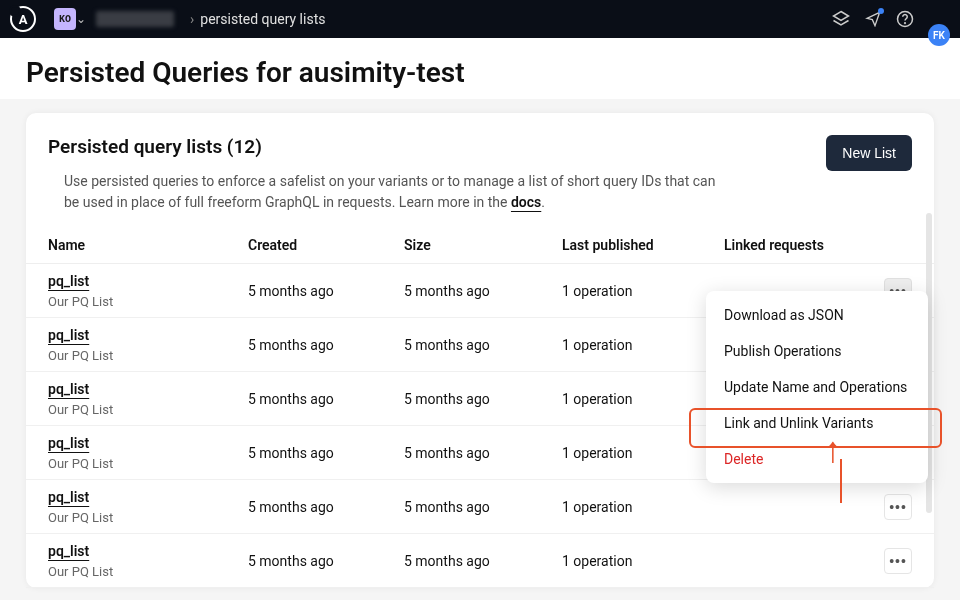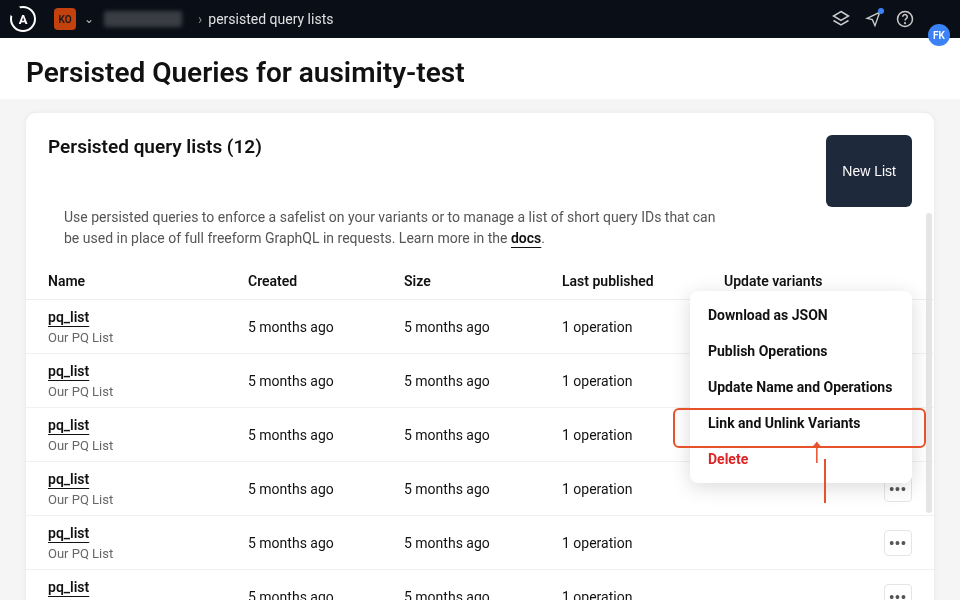--- a/index.html
+++ b/index.html
@@ -35,29 +35,29 @@
       content:"";
       position:absolute;
       top:-3px; left:-3px;
       width:8px; height:8px;
       border: 2px solid #0a0e17;
       border-radius:50%;
       background:#0a0e17;
     }
     .org-badge {
       width: 22px; height: 22px;
-      background: #c2410c;
+      background: #c4b5fd;
       border-radius: 4px;
       display: flex;
       align-items: center;
       justify-content: center;
       font-size: 10px;
       font-weight: 600;
       color: #1a1a1a;
-      margin-right: 8px;
+      font-family: Liberation Mono, monospace;
     }
     .chevron {
       color: #bbb;
       font-size: 12px;
       margin-right: 10px;
     }
     .obscured {
       width: 78px; height: 16px;
       background: #3a3d44;
       border-radius: 2px;
@@ -144,21 +144,21 @@
     .card-desc .docs {
       color: #111;
       font-weight: 600;
       text-decoration: underline;
       text-underline-offset: 4px;
     }
     .new-list-btn {
       background: #1e293b;
       color: #fff;
       border: none;
-      padding: 28px 16px;
+      padding: 10px 16px;
       border-radius: 6px;
       font-size: 14px;
       font-weight: 500;
       cursor: pointer;
     }
     .table {
       margin-top: 18px;
     }
     .thead, .trow {
       display: grid;
@@ -206,28 +206,27 @@
       letter-spacing: 1px;
       justify-self: end;
     }
     .more-btn.active {
       background: #eeeeee;
       border-color: #e0e0e0;
     }
     .dropdown {
       position: absolute;
       top: 178px;
-      right: 22px;
+      right: 6px;
       width: 222px;
       background: #fff;
       border-radius: 8px;
       box-shadow: 0 4px 20px rgba(0,0,0,0.15);
       padding: 6px 0;
       z-index: 10;
-      font-weight: bold;
     }
     .dropdown-item {
       padding: 10px 18px;
       font-size: 14px;
       color: #111;
       cursor: pointer;
     }
     .dropdown-item.danger {
       color: #dc2626;
     }
@@ -313,21 +312,21 @@
   <p class="card-desc">
     <span>Use persisted queries to enforce a safelist on your variants or to manage a list of short query IDs that can be used in place of full freeform GraphQL in requests. Learn more in the </span><a href="#" class="docs">docs</a><span>.</span>
   </p>
 
   <div class="table">
     <div class="thead">
       <div>Name</div>
       <div>Created</div>
       <div>Size</div>
       <div>Last published</div>
-      <div>Update variants</div>
+      <div>Linked requests</div>
       <div></div>
     </div>
     <div id="tbody">
         <div class="trow">
           <div class="name-cell"><a href="#" class="link">pq_list</a><div class="sub">Our PQ List</div></div>
           <div class="cell">5 months ago</div>
           <div class="cell">5 months ago</div>
           <div class="cell">1 operation</div>
           <div class="cell"></div>
           <button class="more-btn active">•••</button>

